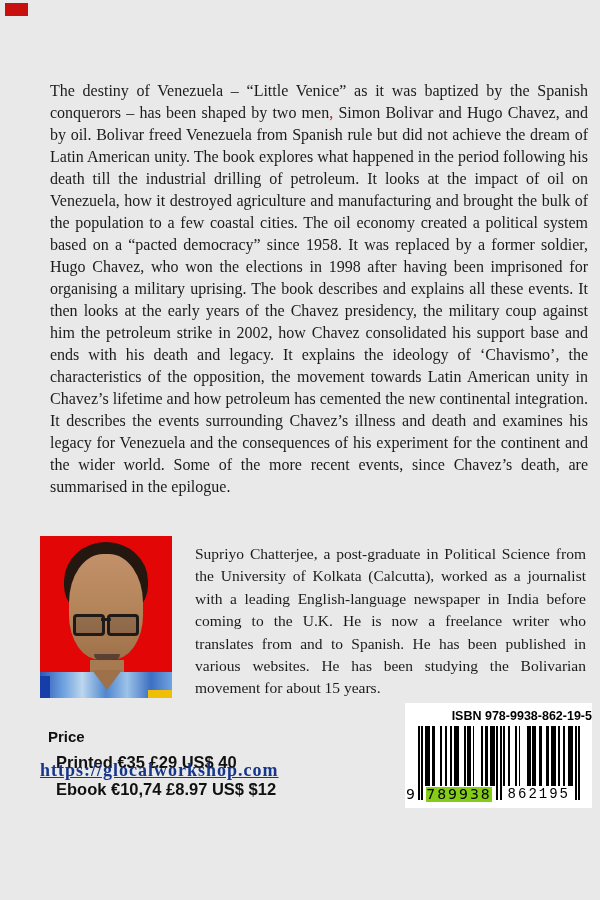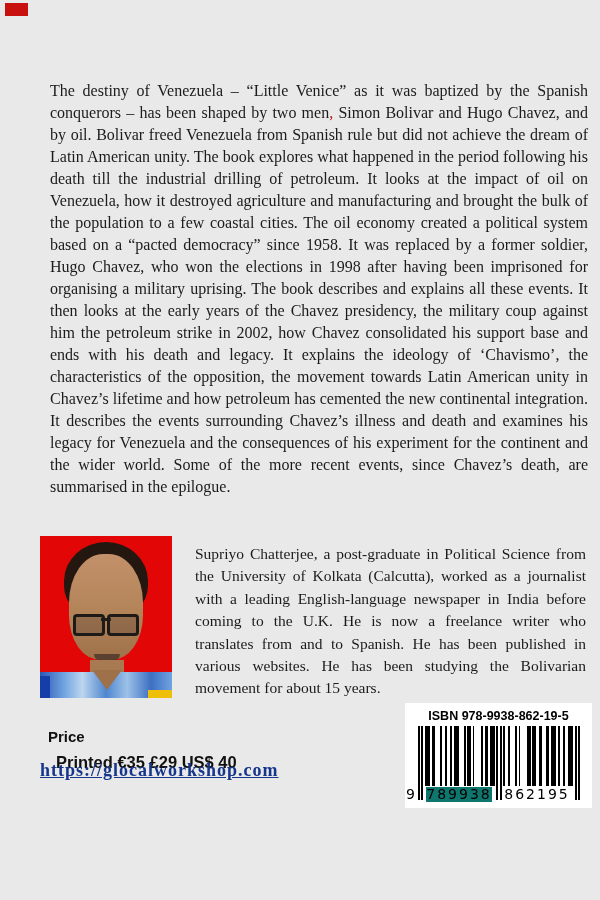--- a/index.html
+++ b/index.html
@@ -92,37 +92,37 @@
     color:#16368c;text-decoration:underline;
     letter-spacing:1px;
   }
   
   .barcode-box{
     position:absolute;left:405px;top:703px;width:187px;height:105px;
     background:#ffffff;
   }
   .isbn-label{
     position:absolute;top:6px;left:0;width:100%;
-    text-align:center;
+    text-align:right;
     font-family:"Liberation Sans", sans-serif;
     font-weight:bold;font-size:12.5px;color:#000;
   }
   .bars-wrap{
     position:absolute;left:13px;top:23px;width:162px;height:76px;
   }
   .bars-wrap svg{display:block;}
   .bc-digits span{
     position:absolute;
     font-family:"DejaVu Sans", sans-serif;
     font-size:14px;color:#000;
     bottom:0;line-height:15px;
   }
   .bc-digits .d0{left:-12px;}
-  .bc-digits .g1{left:8px;width:66px;text-align:center;background:#0f766e;letter-spacing:2px;}
-  .bc-digits .g2{left:86px;width:66px;text-align:center;background:#fff;letter-spacing:2px;}
+  .bc-digits .g1{left:8px;width:66px;text-align:center;background:#84cc16;letter-spacing:2px;}
+  .bc-digits .g2{left:86px;width:66px;text-align:right;background:#fff;letter-spacing:2px;font-family:Liberation Mono, monospace;}
 </style>
 </head>
 <body>
 
 <div class="page">
 
   <div class="corner-mark"></div>
 
   <p class="synopsis"><span>The destiny of Venezuela – “Little Venice” as it was baptized by the Spanish conquerors – has been shaped by two men</span><span class="red-comma">,</span><span> Simon Bolivar and Hugo Chavez, and by oil. Bolivar freed Venezuela from Spanish rule but did not achieve the dream of Latin American unity. The book explores what happened in the period following his death till the industrial drilling of petroleum. It looks at the impact of oil on Venezuela, how it destroyed agriculture and manufacturing and brought the bulk of the population to a few coastal cities. The oil economy created a political system based on a “pacted democracy” since 1958. It was replaced by a former soldier, Hugo Chavez, who won the elections in 1998 after having been imprisoned for organising a military uprising. The book describes and explains all these events. It then looks at the early years of the Chavez presidency, the military coup against him the petroleum strike in 2002, how Chavez consolidated his support base and ends with his death and legacy. It explains the ideology of ‘Chavismo’, the characteristics of the opposition, the movement towards Latin American unity in Chavez’s lifetime and how petroleum has cemented the new continental integration. It describes the events surrounding Chavez’s illness and death and examines his legacy for Venezuela and the consequences of his experiment for the continent and the wider world. Some of the more recent events, since Chavez’s death, are summarised in the epilogue.</span></p>
 
@@ -140,20 +140,21 @@
     <div class="collar"></div>
     <div class="patch-blue"></div>
     <div class="patch-yellow"></div>
   </div>
 
   <p class="bio">Supriyo Chatterjee, a post-graduate in Political Science from the University of Kolkata (Calcutta), worked as a journalist with a leading English-language newspaper in India before coming to the U.K. He is now a freelance writer who translates from and to Spanish. He has been published in various websites. He has been studying the Bolivarian movement for about 15 years.</p>
 
   <div class="pricing">
     <p class="ph">Price</p>
     <p class="pl">Printed €35 £29 US$ 40</p>
+    <p class="pl">Ebook €10,74 £8.97 US$ $12</p>
   </div>
 
   <a class="site-link" href="#">https://glocalworkshop.com</a>
 
   <div class="barcode-box">
     <div class="isbn-label">ISBN 978-9938-862-19-5</div>
     <div class="bars-wrap">
       <svg id="bc-svg" width="162" height="76" viewBox="0 0 95 76" preserveAspectRatio="none" shape-rendering="crispEdges">
           <rect x="0" y="0" width="1" height="74" fill="#000"></rect>
           <rect x="2" y="0" width="1" height="74" fill="#000"></rect>

